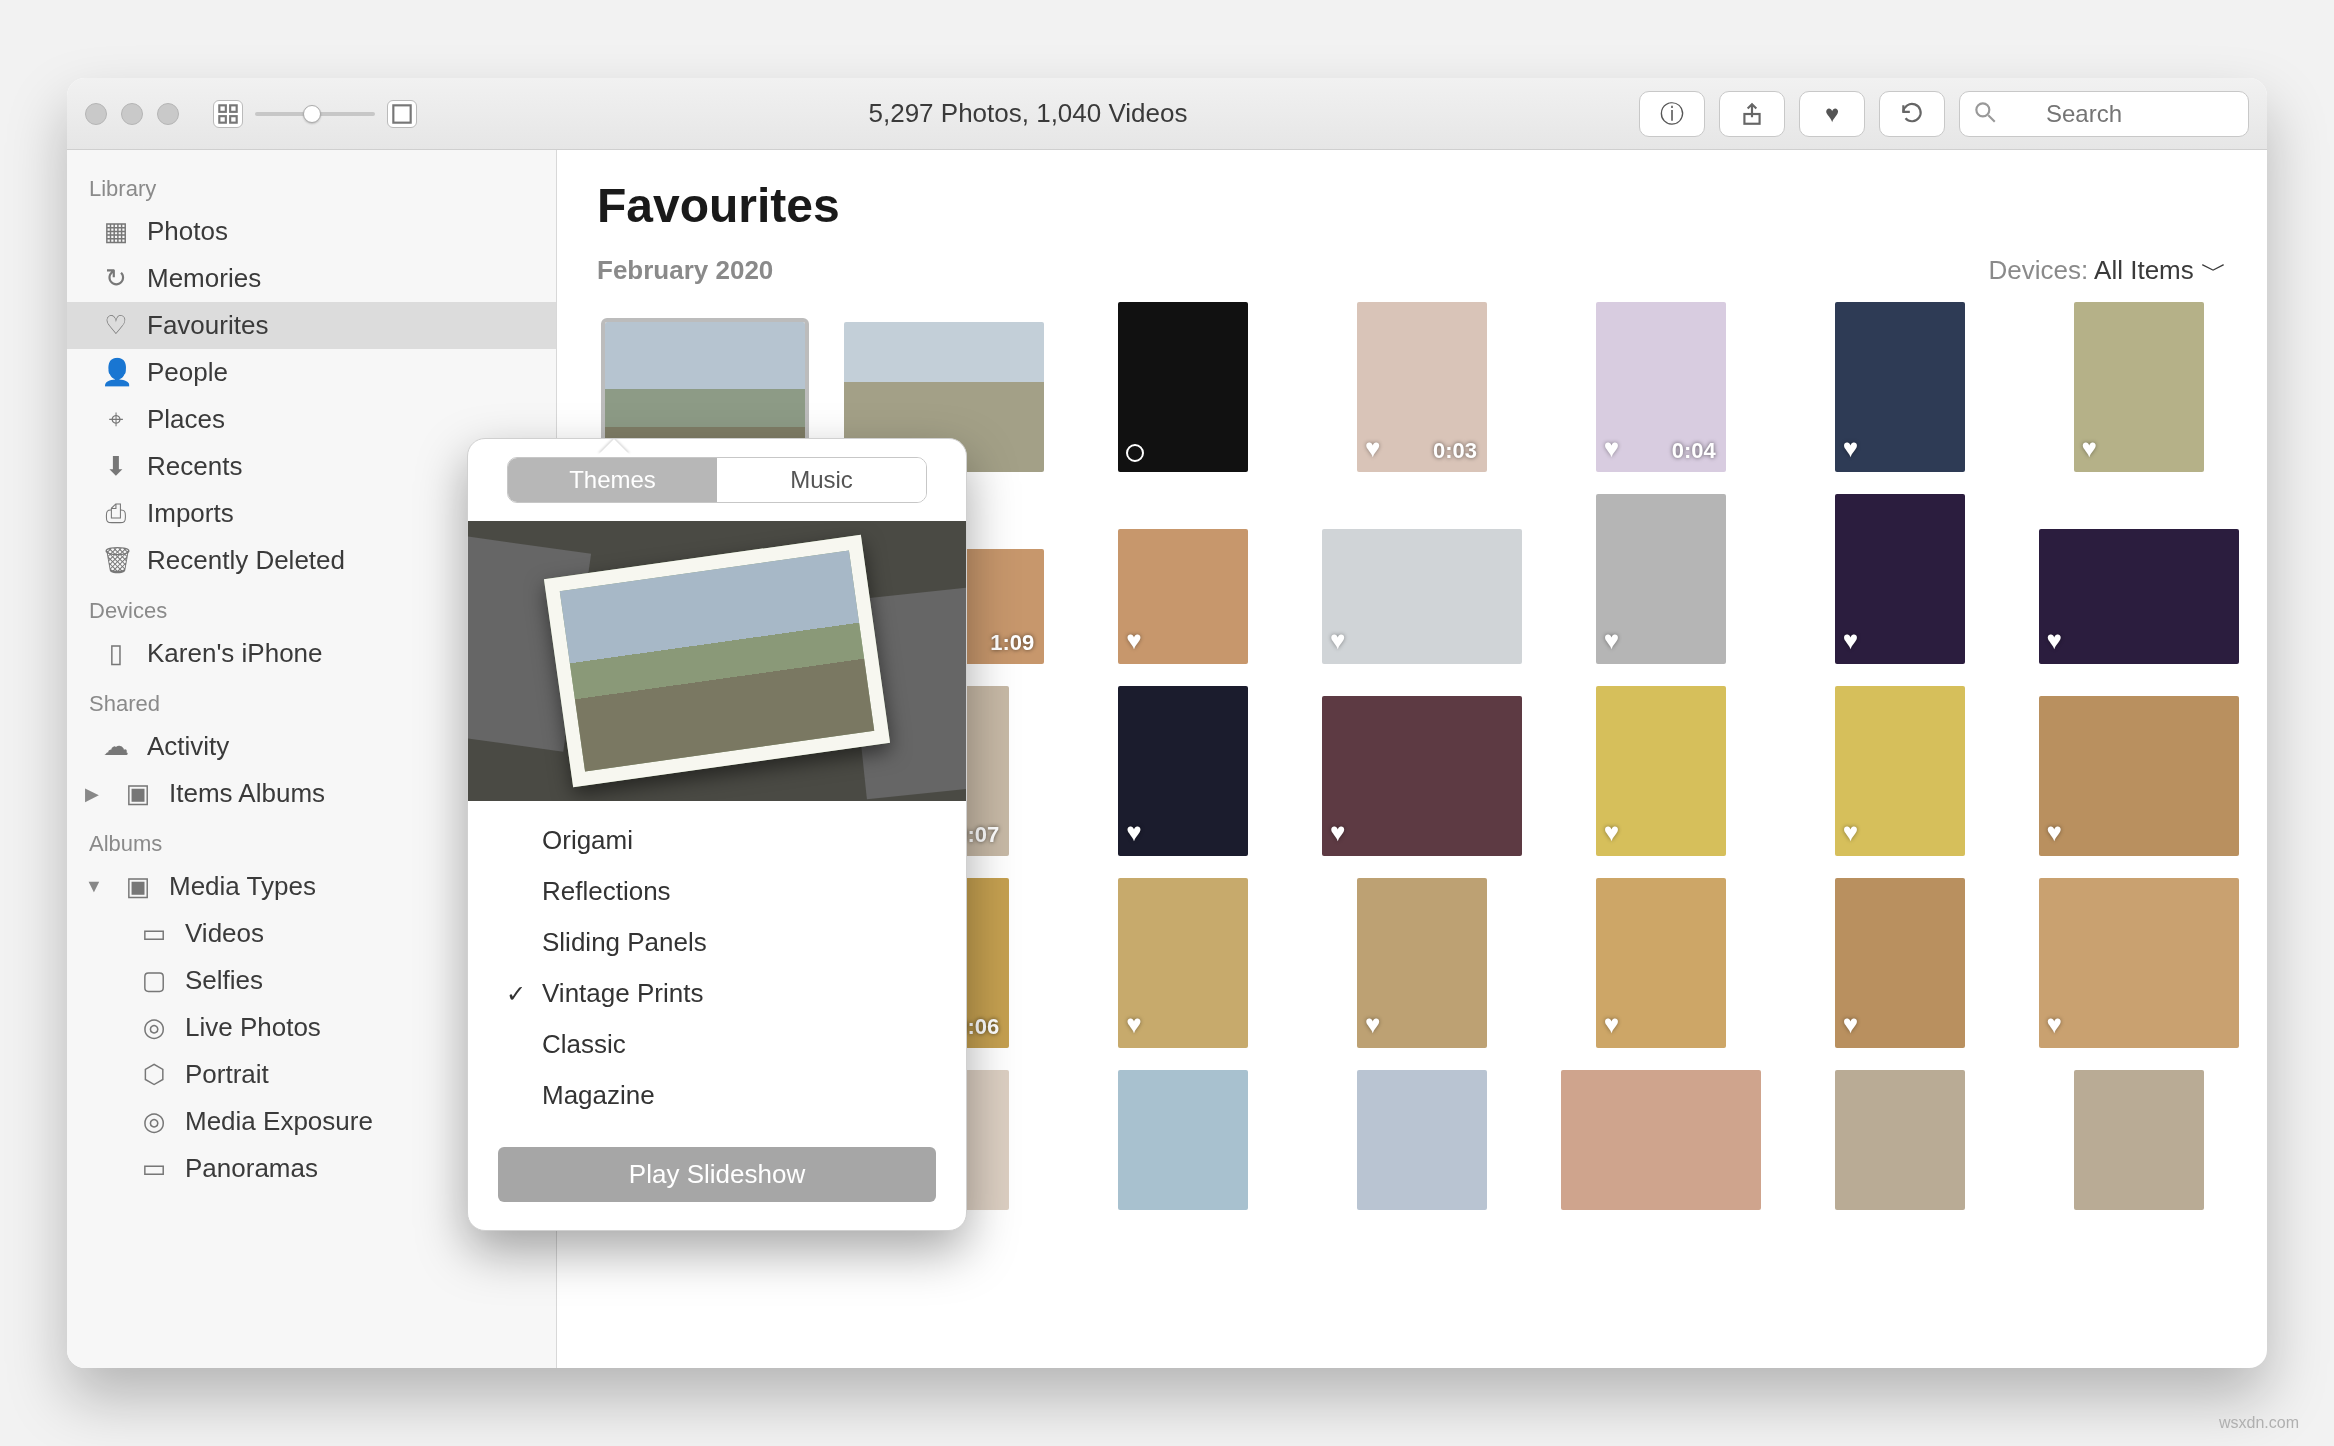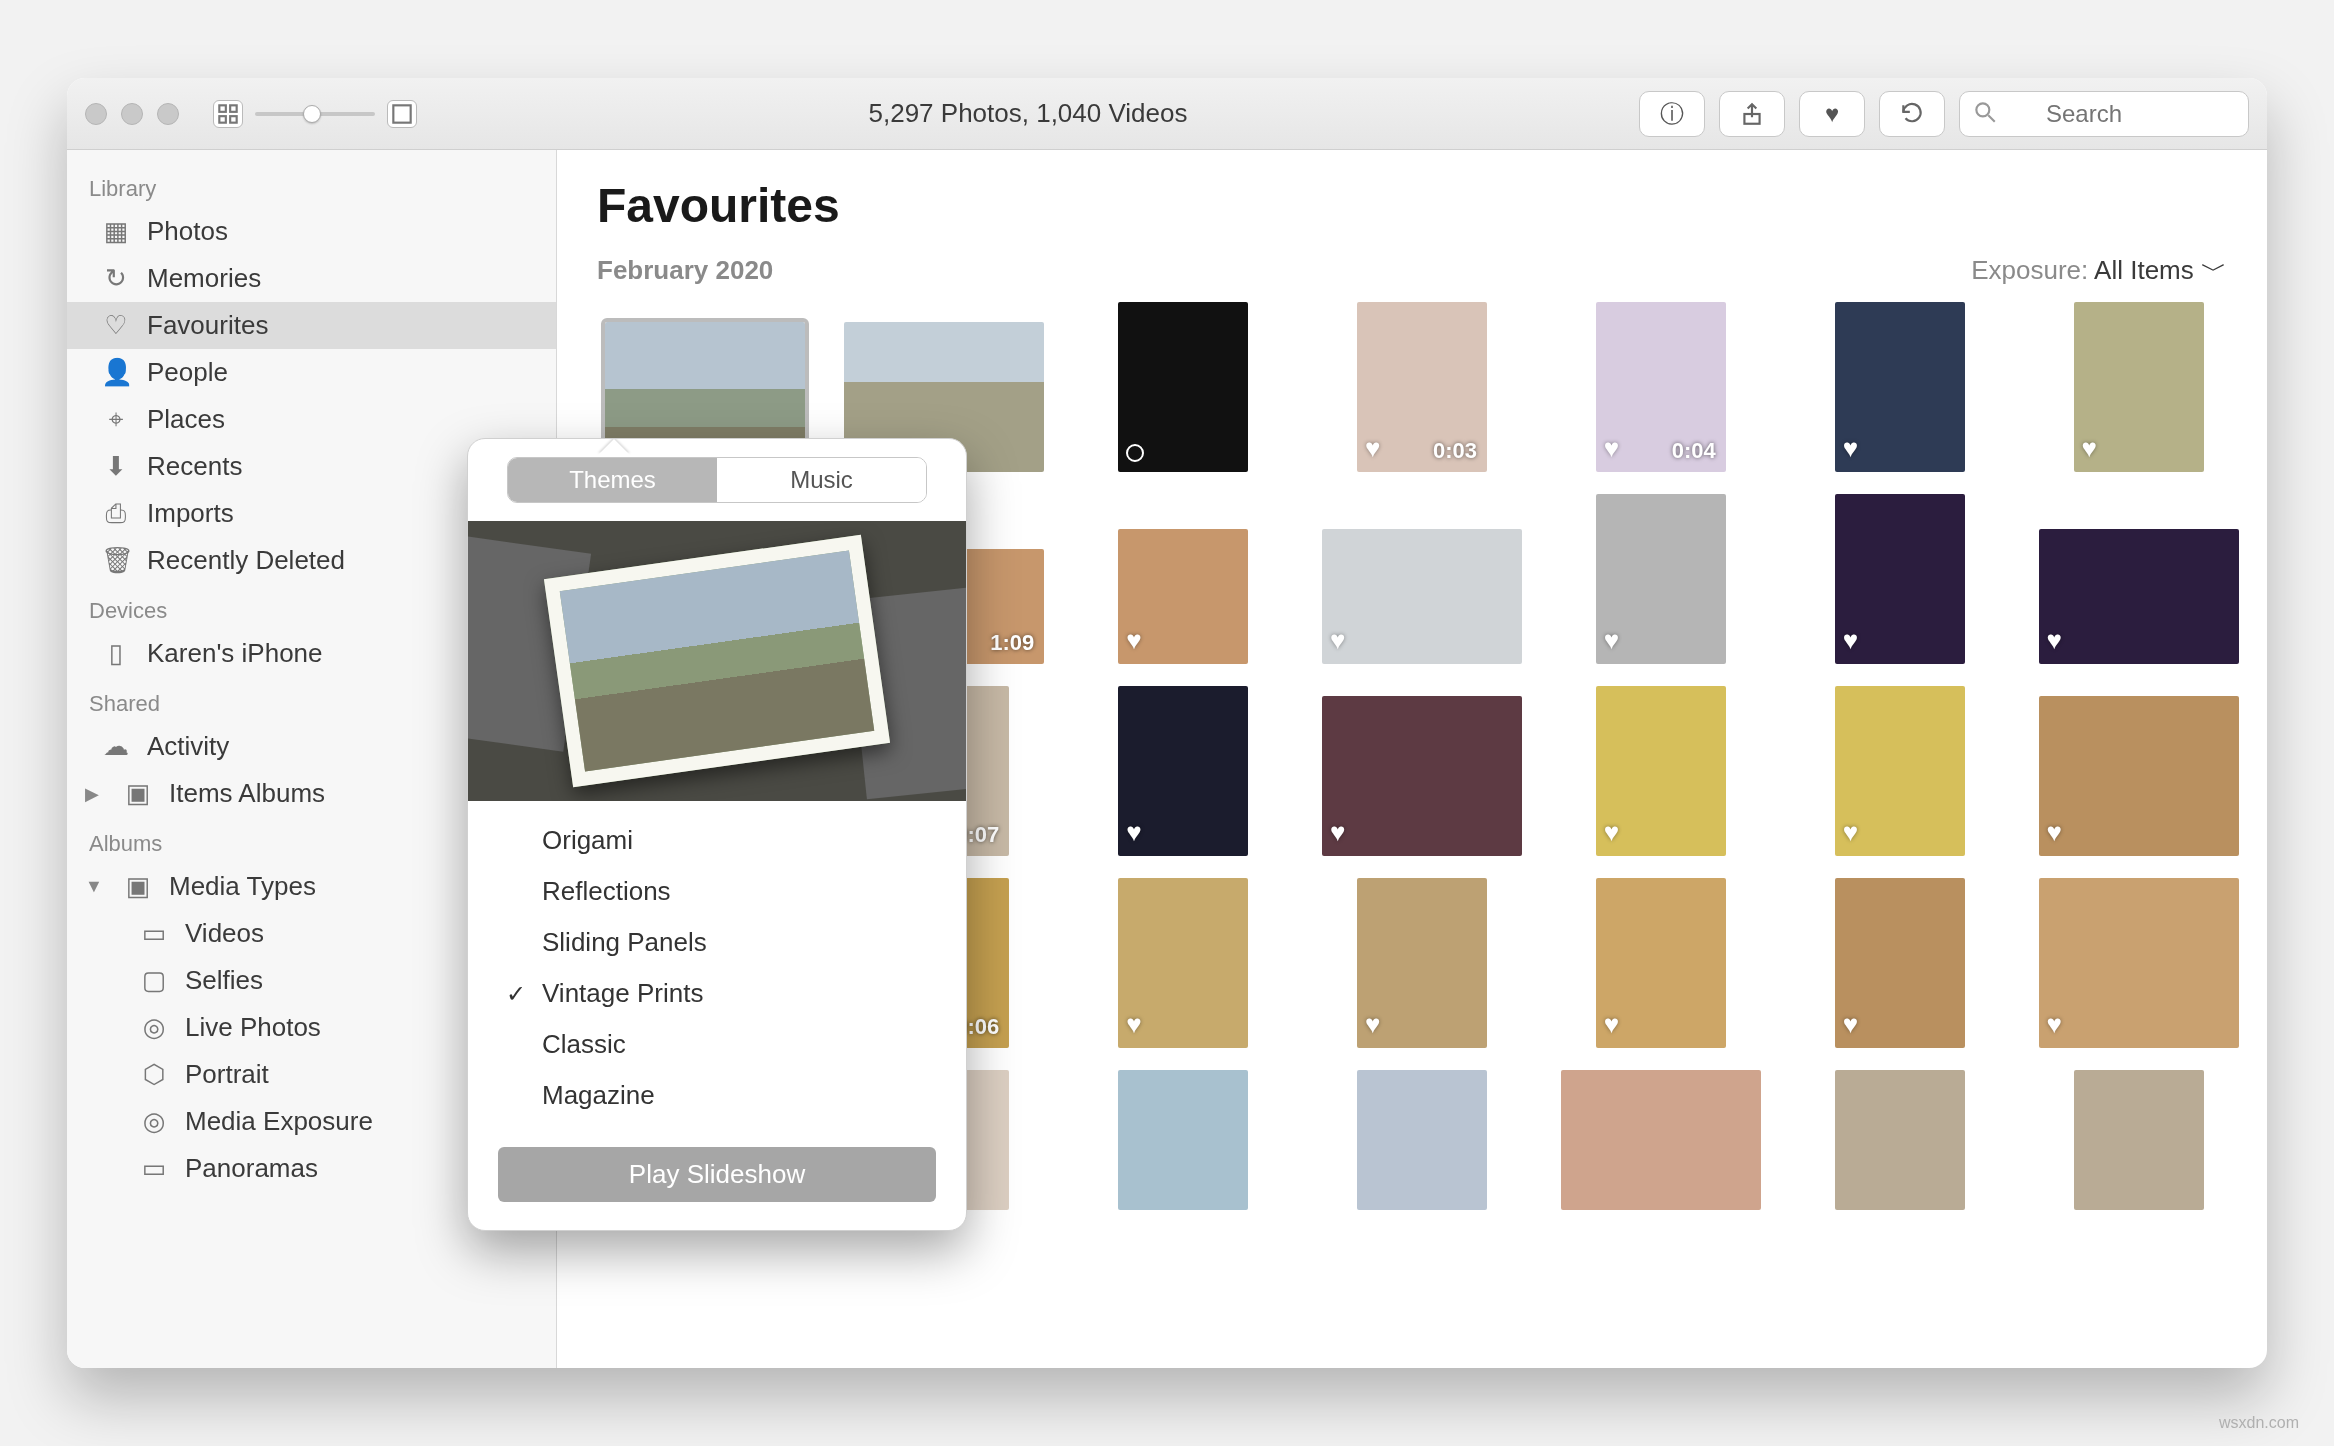--- a/index.html
+++ b/index.html
@@ -269,21 +269,21 @@
         </div>
     </div>
 
     <div class="main">
       <div class="main-header">
         <h1>Favourites</h1>
       </div>
       <div class="subhead">
         <div>February 2020</div>
         <div class="showing">
-          <span class="lbl">Exposure:</span>
+          <span class="lbl">Devices:</span>
           <span>All Items</span>
           <span> ﹀</span>
         </div>
       </div>
       <div class="grid-wrap">
         <div class="grid" id="grid">
             <div class="cell">
               <div class="thumb bg-a selected" style="width: 200px; height: 150px;">
                 <div class="heart">♥</div>
               </div>

